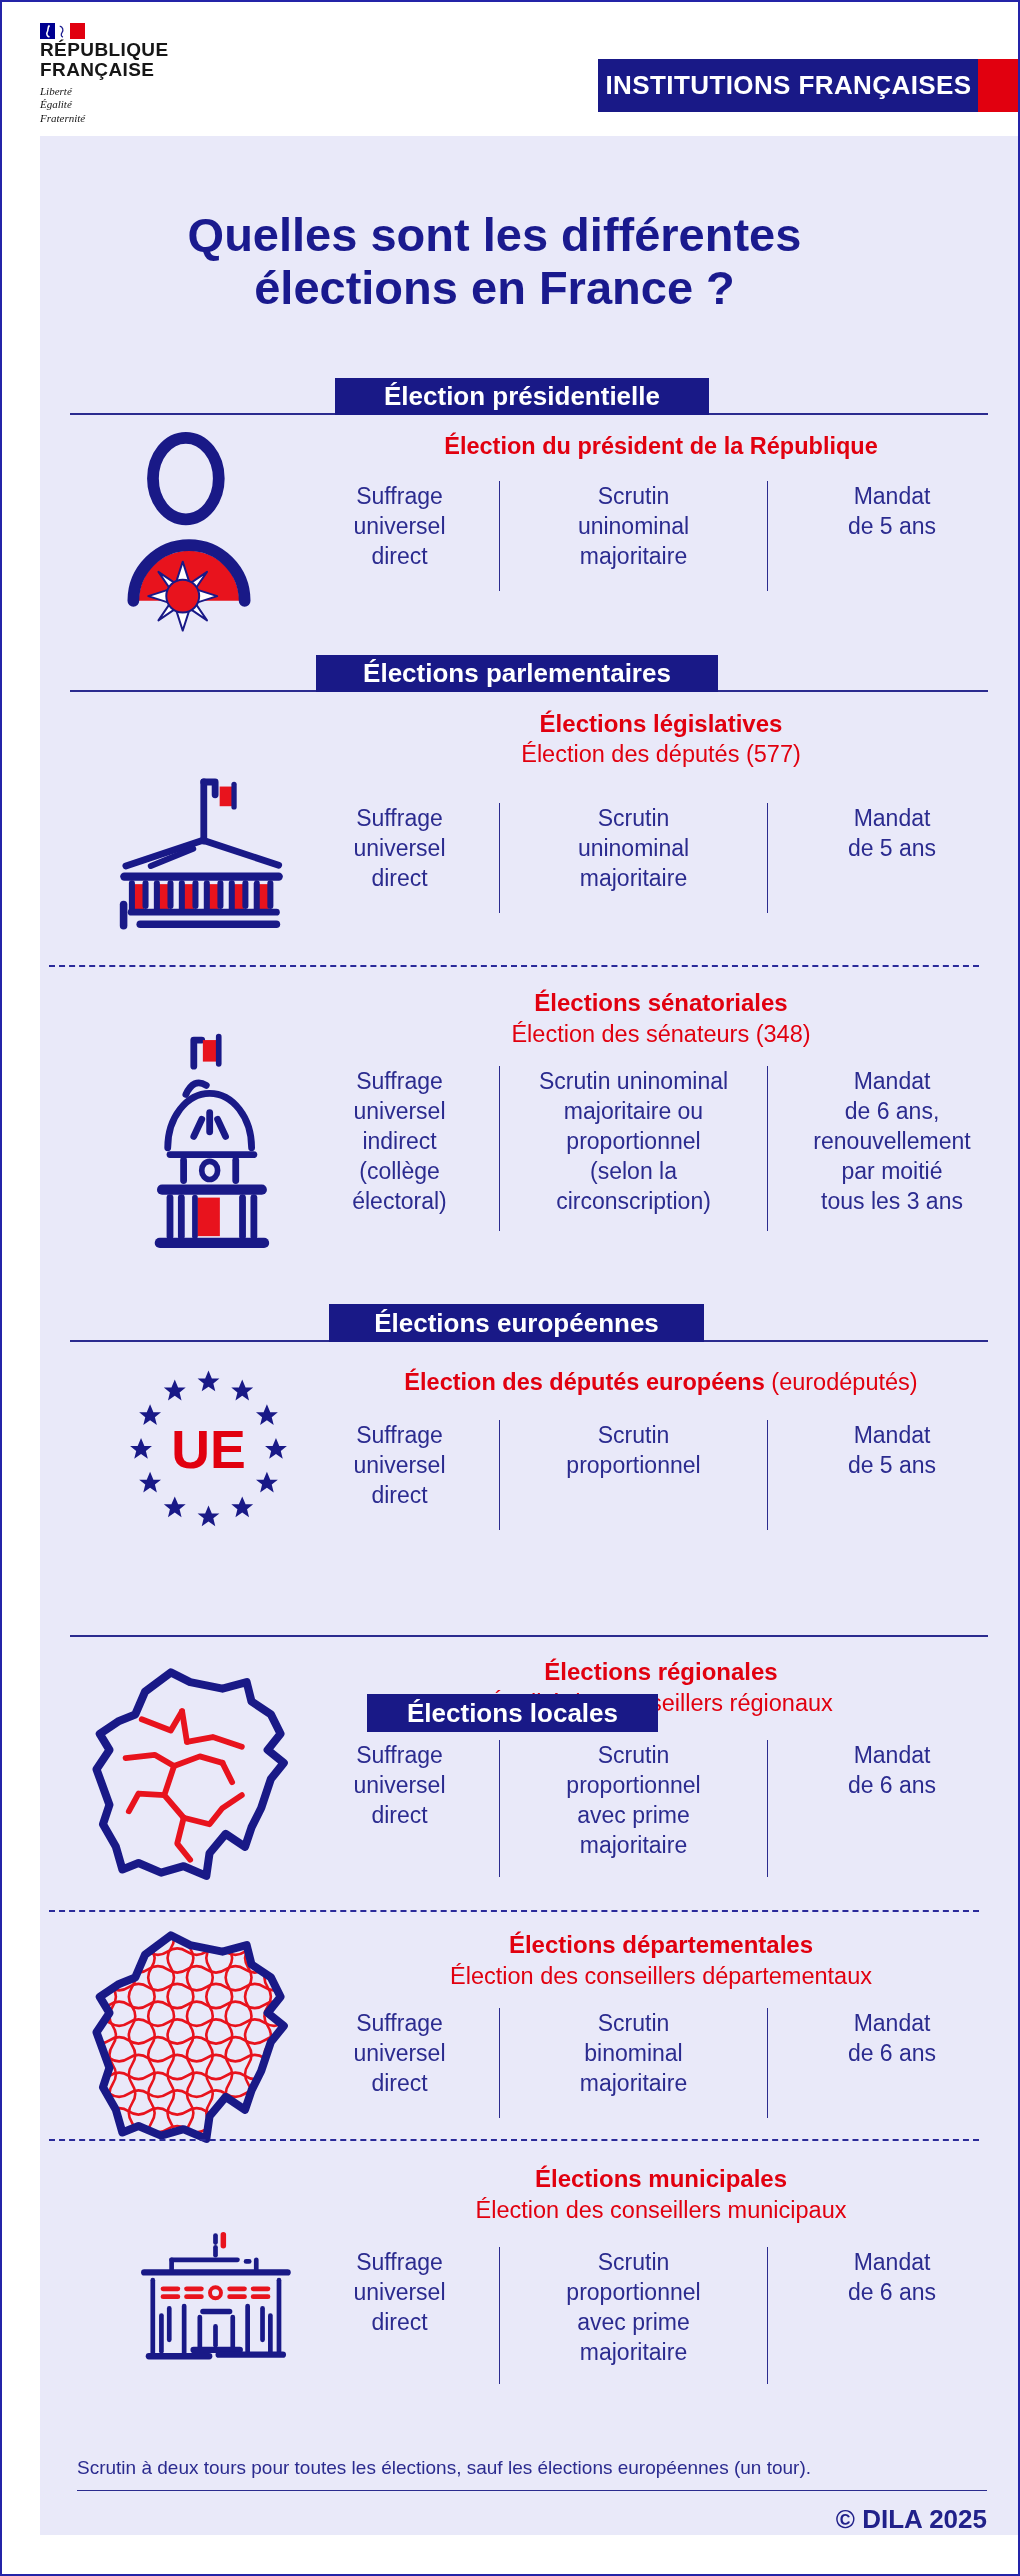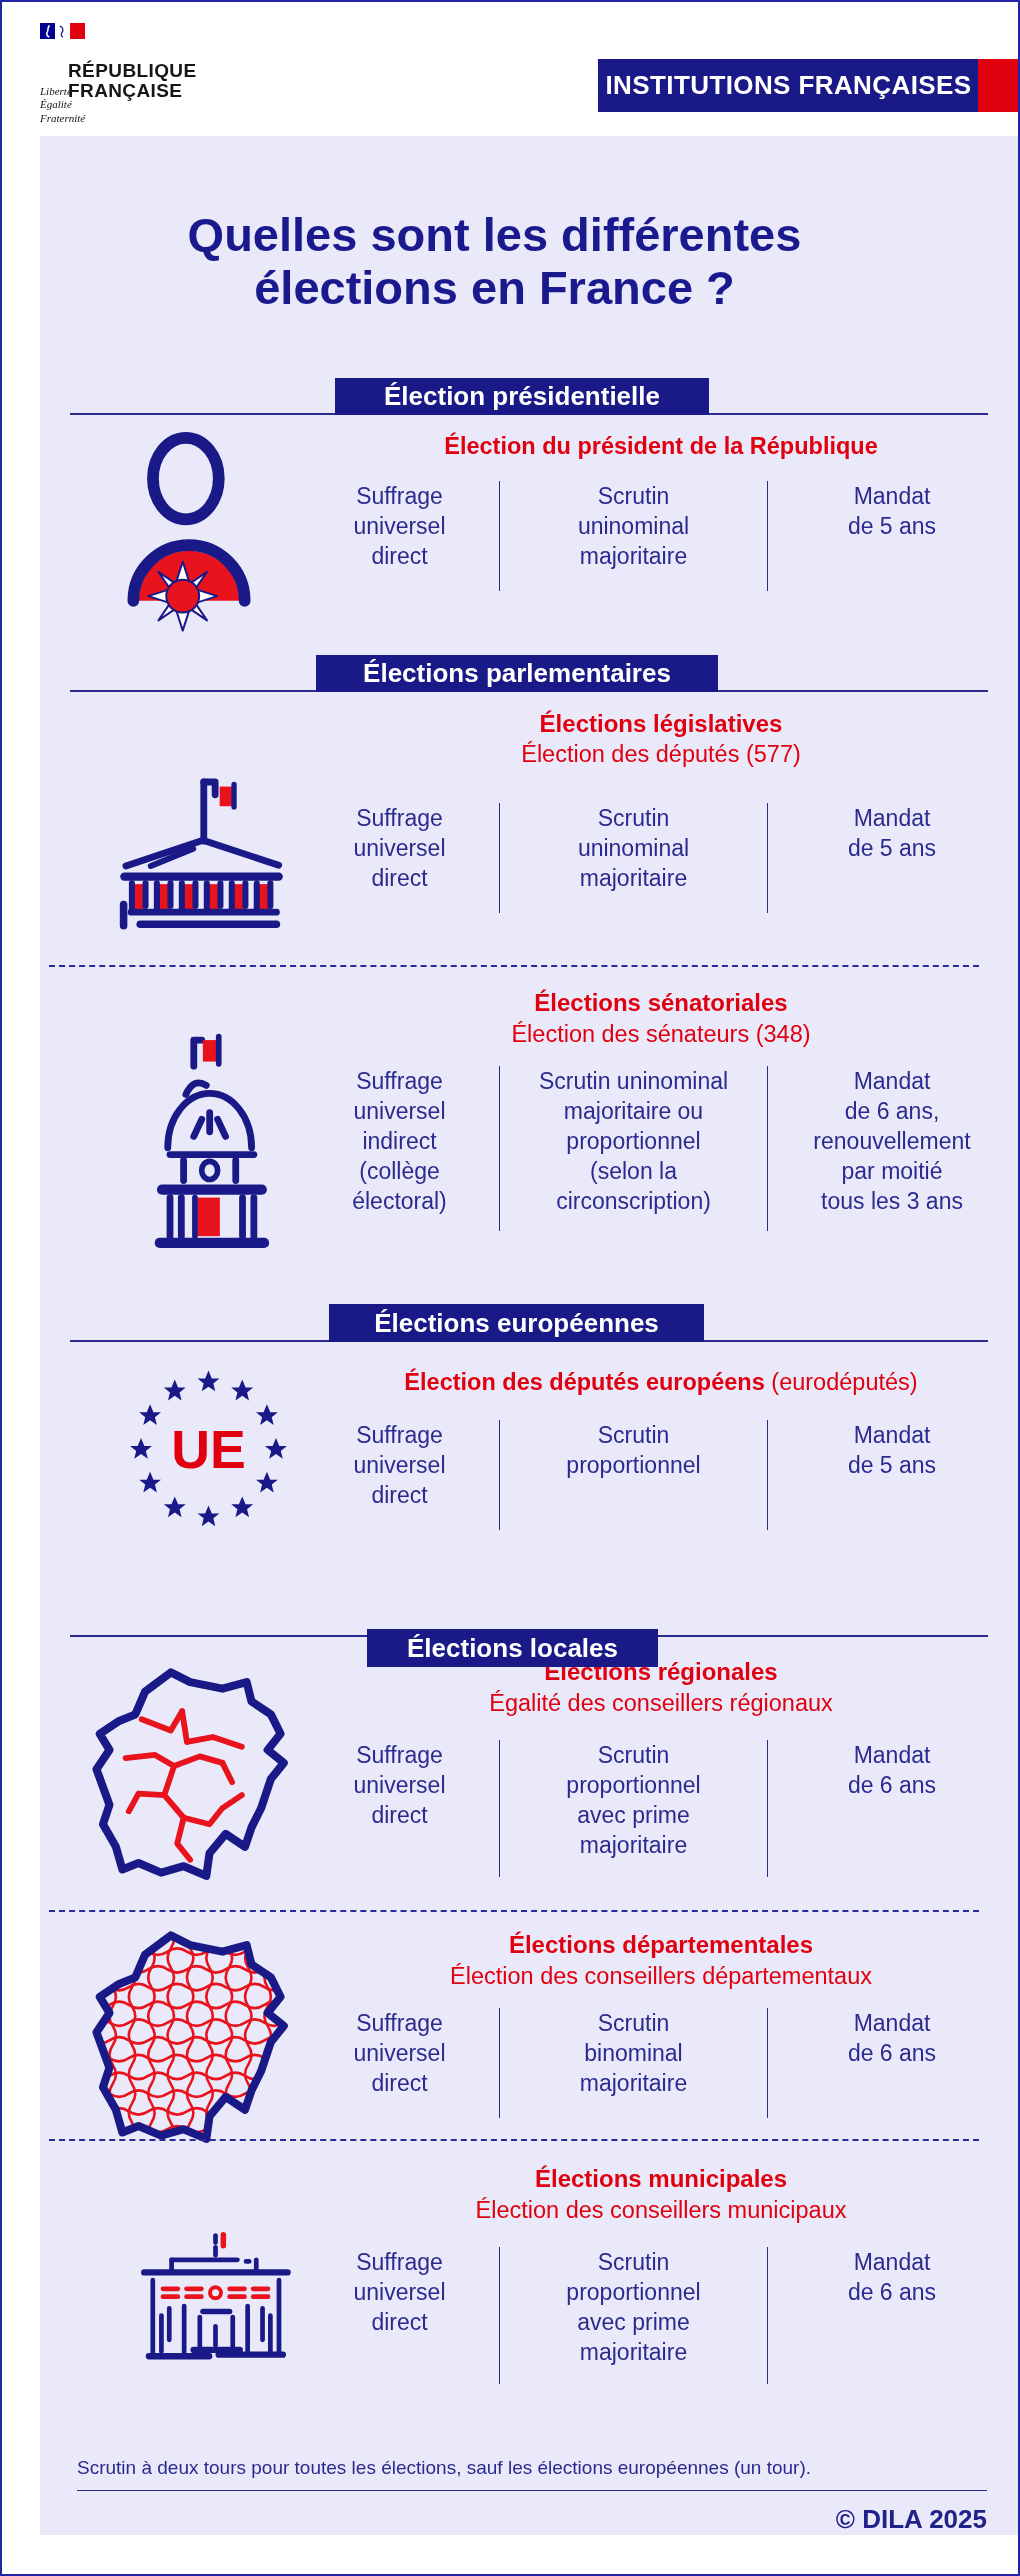--- a/index.html
+++ b/index.html
@@ -55,21 +55,21 @@
           <path d="M12,3 C9,6 11,9 9,12 C8,14 9,17 12,18" stroke="#ffffff" stroke-width="2" fill="none"></path>
         </svg>
     </div>
     <div style="flex:1;background:#ffffff;position:relative;">
       <svg viewBox="0 0 19 20" style="position:absolute;inset:0;width:100%;height:100%">
           <path d="M6,4 C10,5 11,9 9,12 C7,15 8,17 10,18" stroke="#1a1a8e" stroke-width="1.6" fill="none"></path>
         </svg>
     </div>
     <div style="flex:1;background:#e1000f;"></div>
   </div>
-  <div class="abs rf-name" style="left:38px;top:59px;margin-left:28px;">
+  <div class="abs rf-name" style="left:38px;top:38px;">
     <div>RÉPUBLIQUE</div>
     <div>FRANÇAISE</div>
   </div>
   <div class="abs rf-motto ml" style="left:38px;top:83px;">Liberté
 Égalité
 Fraternité</div>
 
 
   <div class="abs banner" style="left:596px;top:57px;width:381px;height:53px;">INSTITUTIONS FRANÇAISES</div>
   <div class="abs banner-red" style="left:976px;top:57px;width:42px;height:53px;"></div>
@@ -235,21 +235,21 @@
     <div class="col c1 ml">Suffrage
 universel
 direct</div>
     <div class="col c2 ml">Scrutin
 proportionnel</div>
     <div class="col c3 ml">Mandat
 de 5 ans</div>
   </div>
 
   <div class="abs hline" style="left:68px;top:1633px;width:918px;"></div>
-  <div class="abs sec-box" style="left:365px;top:1627px;width:291px;height:38px;line-height:38px;">Élections locales</div>
+  <div class="abs sec-box" style="left:365px;top:1692px;width:291px;height:38px;line-height:38px;">Élections locales</div>
 
   <div class="abs red-title" style="left:306px;top:1656px;width:706px;">Élections régionales</div>
   <div class="abs red-sub" style="left:306px;top:1688px;width:706px;">Égalité des conseillers régionaux</div>
 
   <div class="abs" style="left:88px;top:1664px;">
     <svg width="210" height="226" viewBox="0 0 130 140" fill="none" stroke-linecap="round" stroke-linejoin="round">
       <path d="M50,4 L62,10 L82,14 L97,10 L100,22 L112,30 L118,42 L110,52 L120,60 L112,70 L106,88 L100,100 L96,112 L84,104 L74,116 L72,130 L58,124 L44,128 L30,122 L20,126 L16,112 L8,98 L12,86 L4,64 L12,52 L6,42 L18,34 L28,30 L34,16 Z" stroke="#191987" stroke-width="5"></path>
       <g stroke="#e8131d" stroke-width="3.6">
         <path d="M32,33 L50,40 L57,28"></path>
         <path d="M57,28 L60,47"></path>

